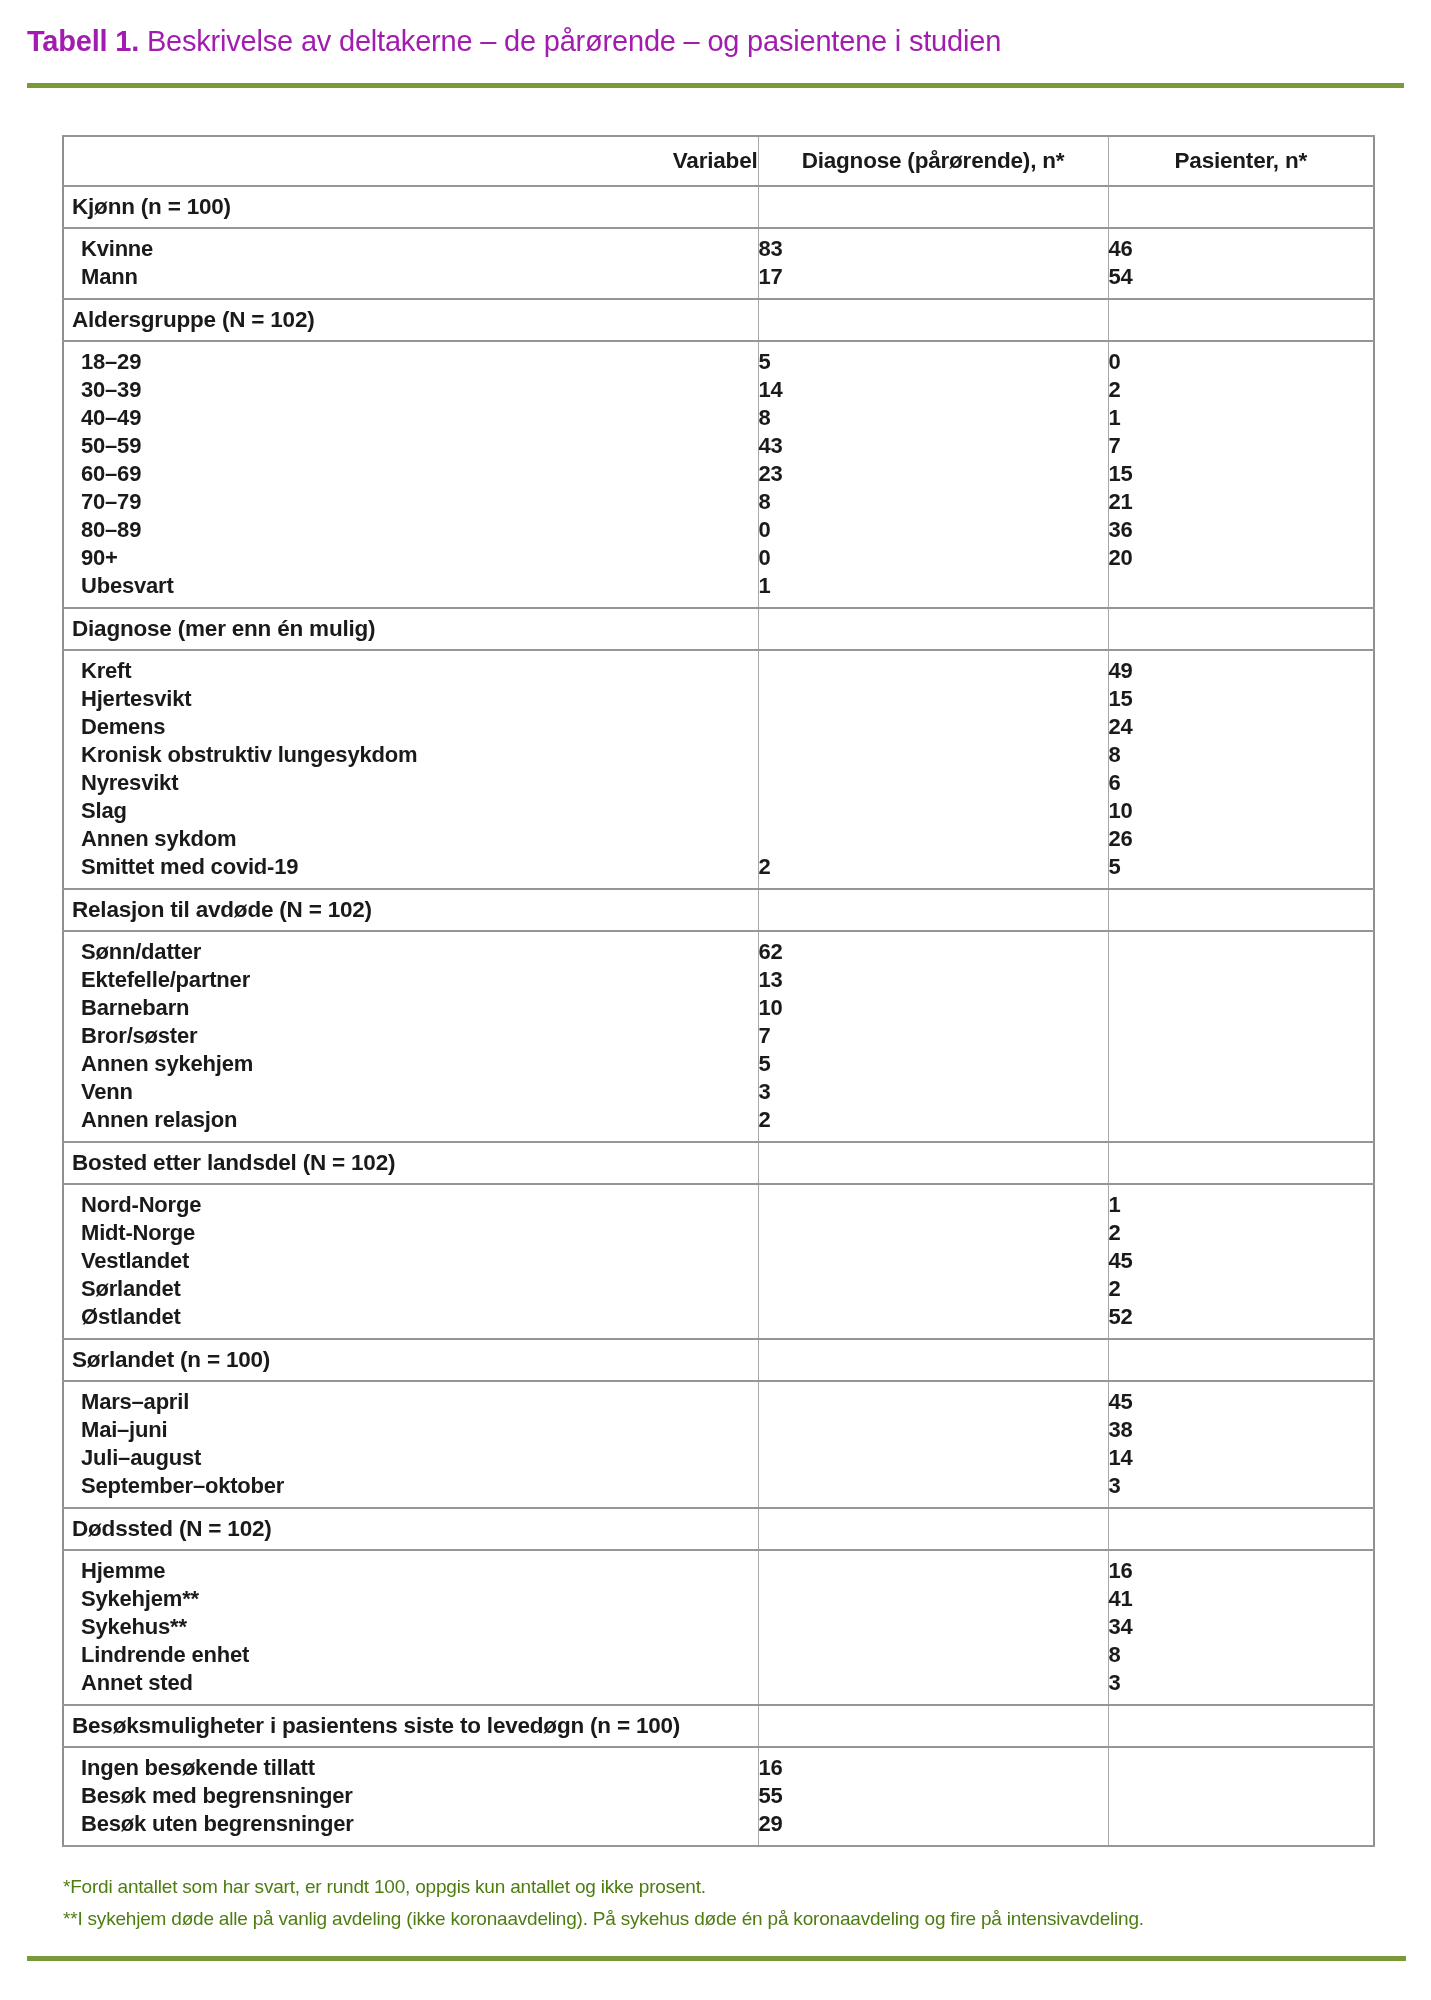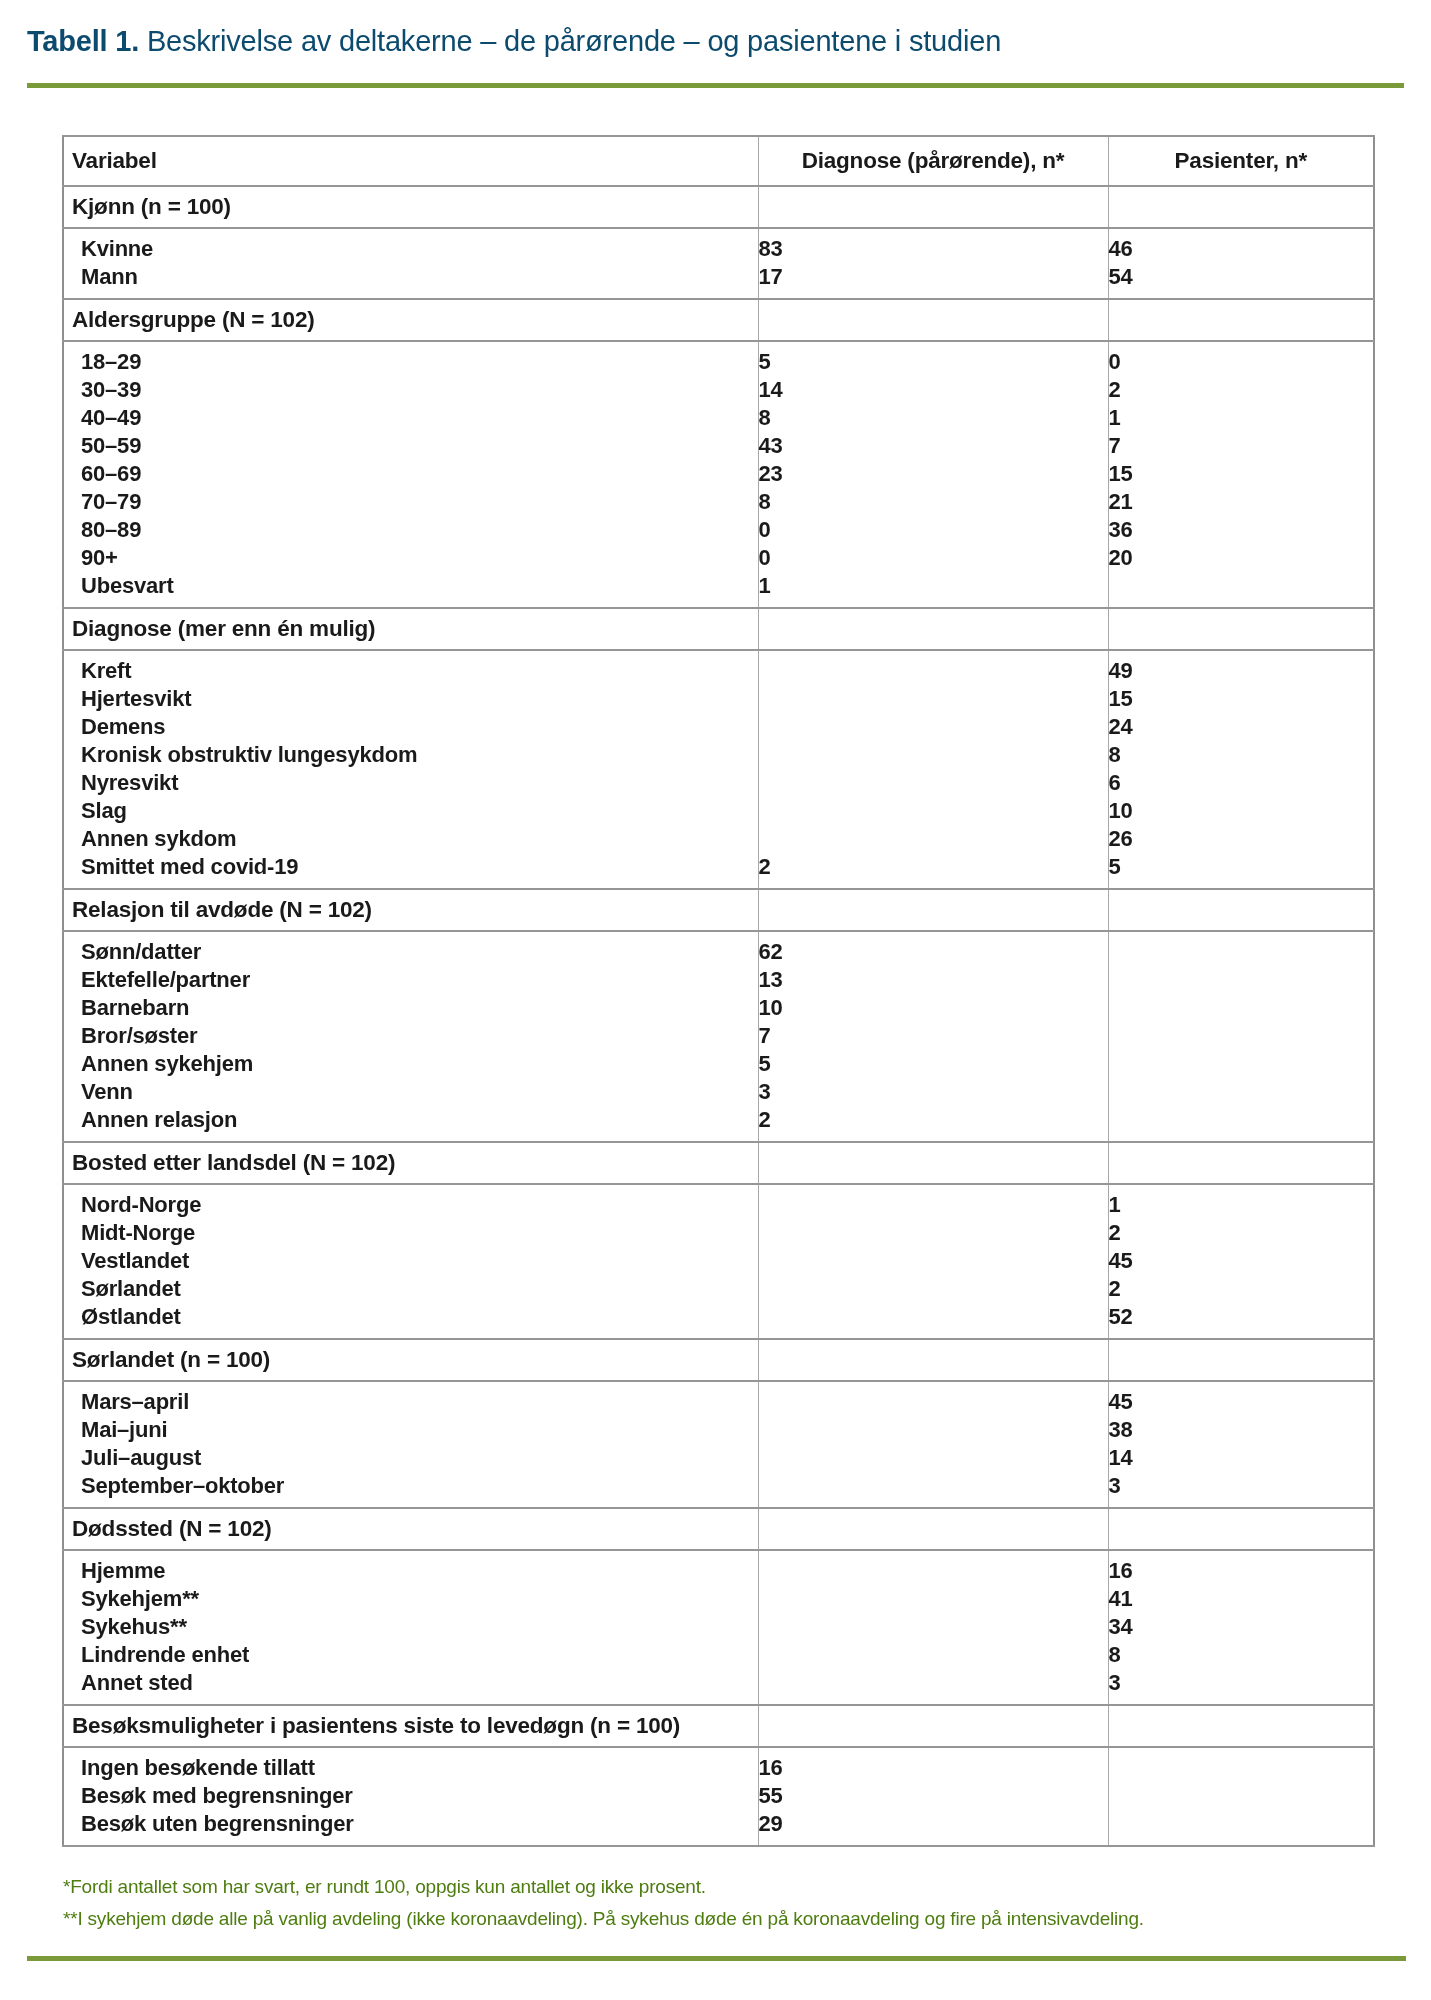--- a/index.html
+++ b/index.html
@@ -19,21 +19,21 @@
     box-sizing: border-box;
     padding: 24px 27px 0 27px;
     height: 100%;
     position: relative;
   }
   .title {
     font-size: 29px;
     font-weight: 400;
     margin: 0;
     line-height: 1.2;
-    color: #0c4a6e;
+    color: #a21caf;
   }
   .title .title-bold { font-weight: 700; }
   .rule {
     height: 5px;
     background: #7a9a3a;
   }
   .rule-top { margin-top: 24px; }
   .rule-bottom {
     position: absolute;
     left: 27px;
@@ -57,22 +57,22 @@
   }
   .data-table thead th {
     height: 50px;
     font-size: 22.5px;
     font-weight: 700;
     text-align: center;
     vertical-align: middle;
     padding: 0;
   }
   .data-table thead th.col-var {
-    text-align: left;
-    padding-left: 8px;
+    text-align: right;
+    padding-left: 23px;
   }
   tr.section-row td {
     height: 42px;
     font-size: 22.5px;
     font-weight: 700;
     text-align: left;
     vertical-align: middle;
     padding: 0 0 0 8px;
     white-space: nowrap;
   }

